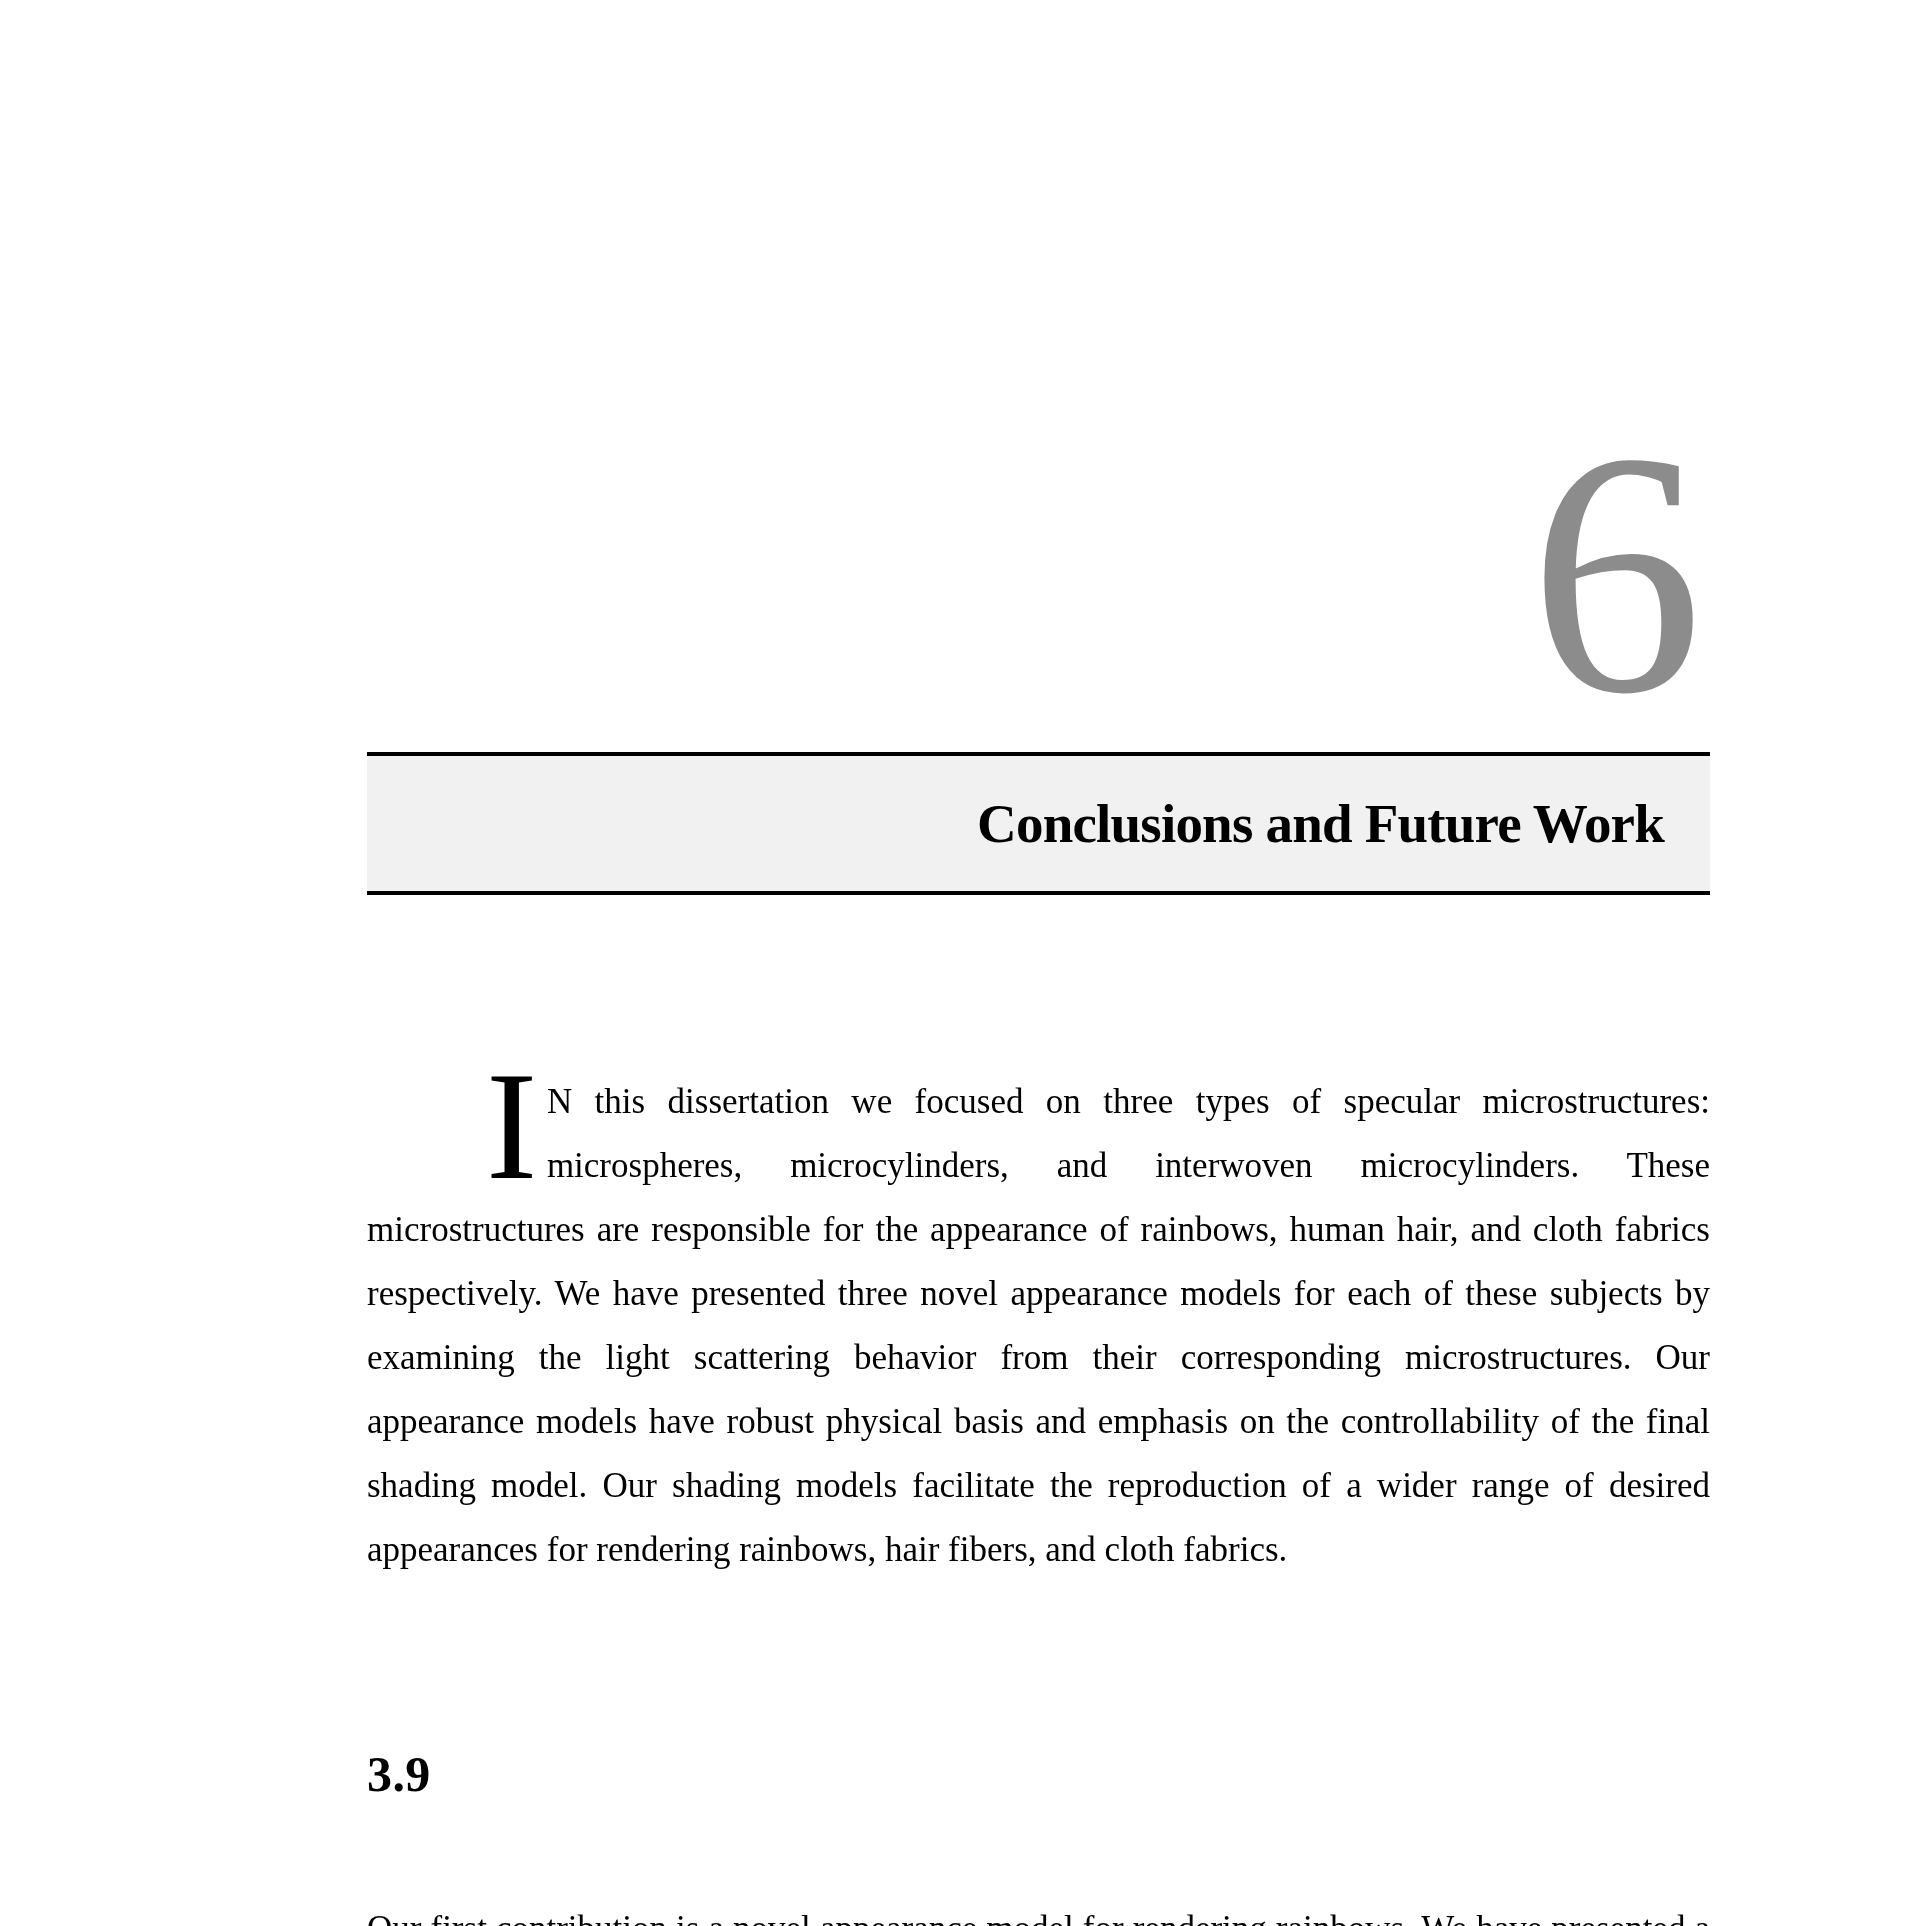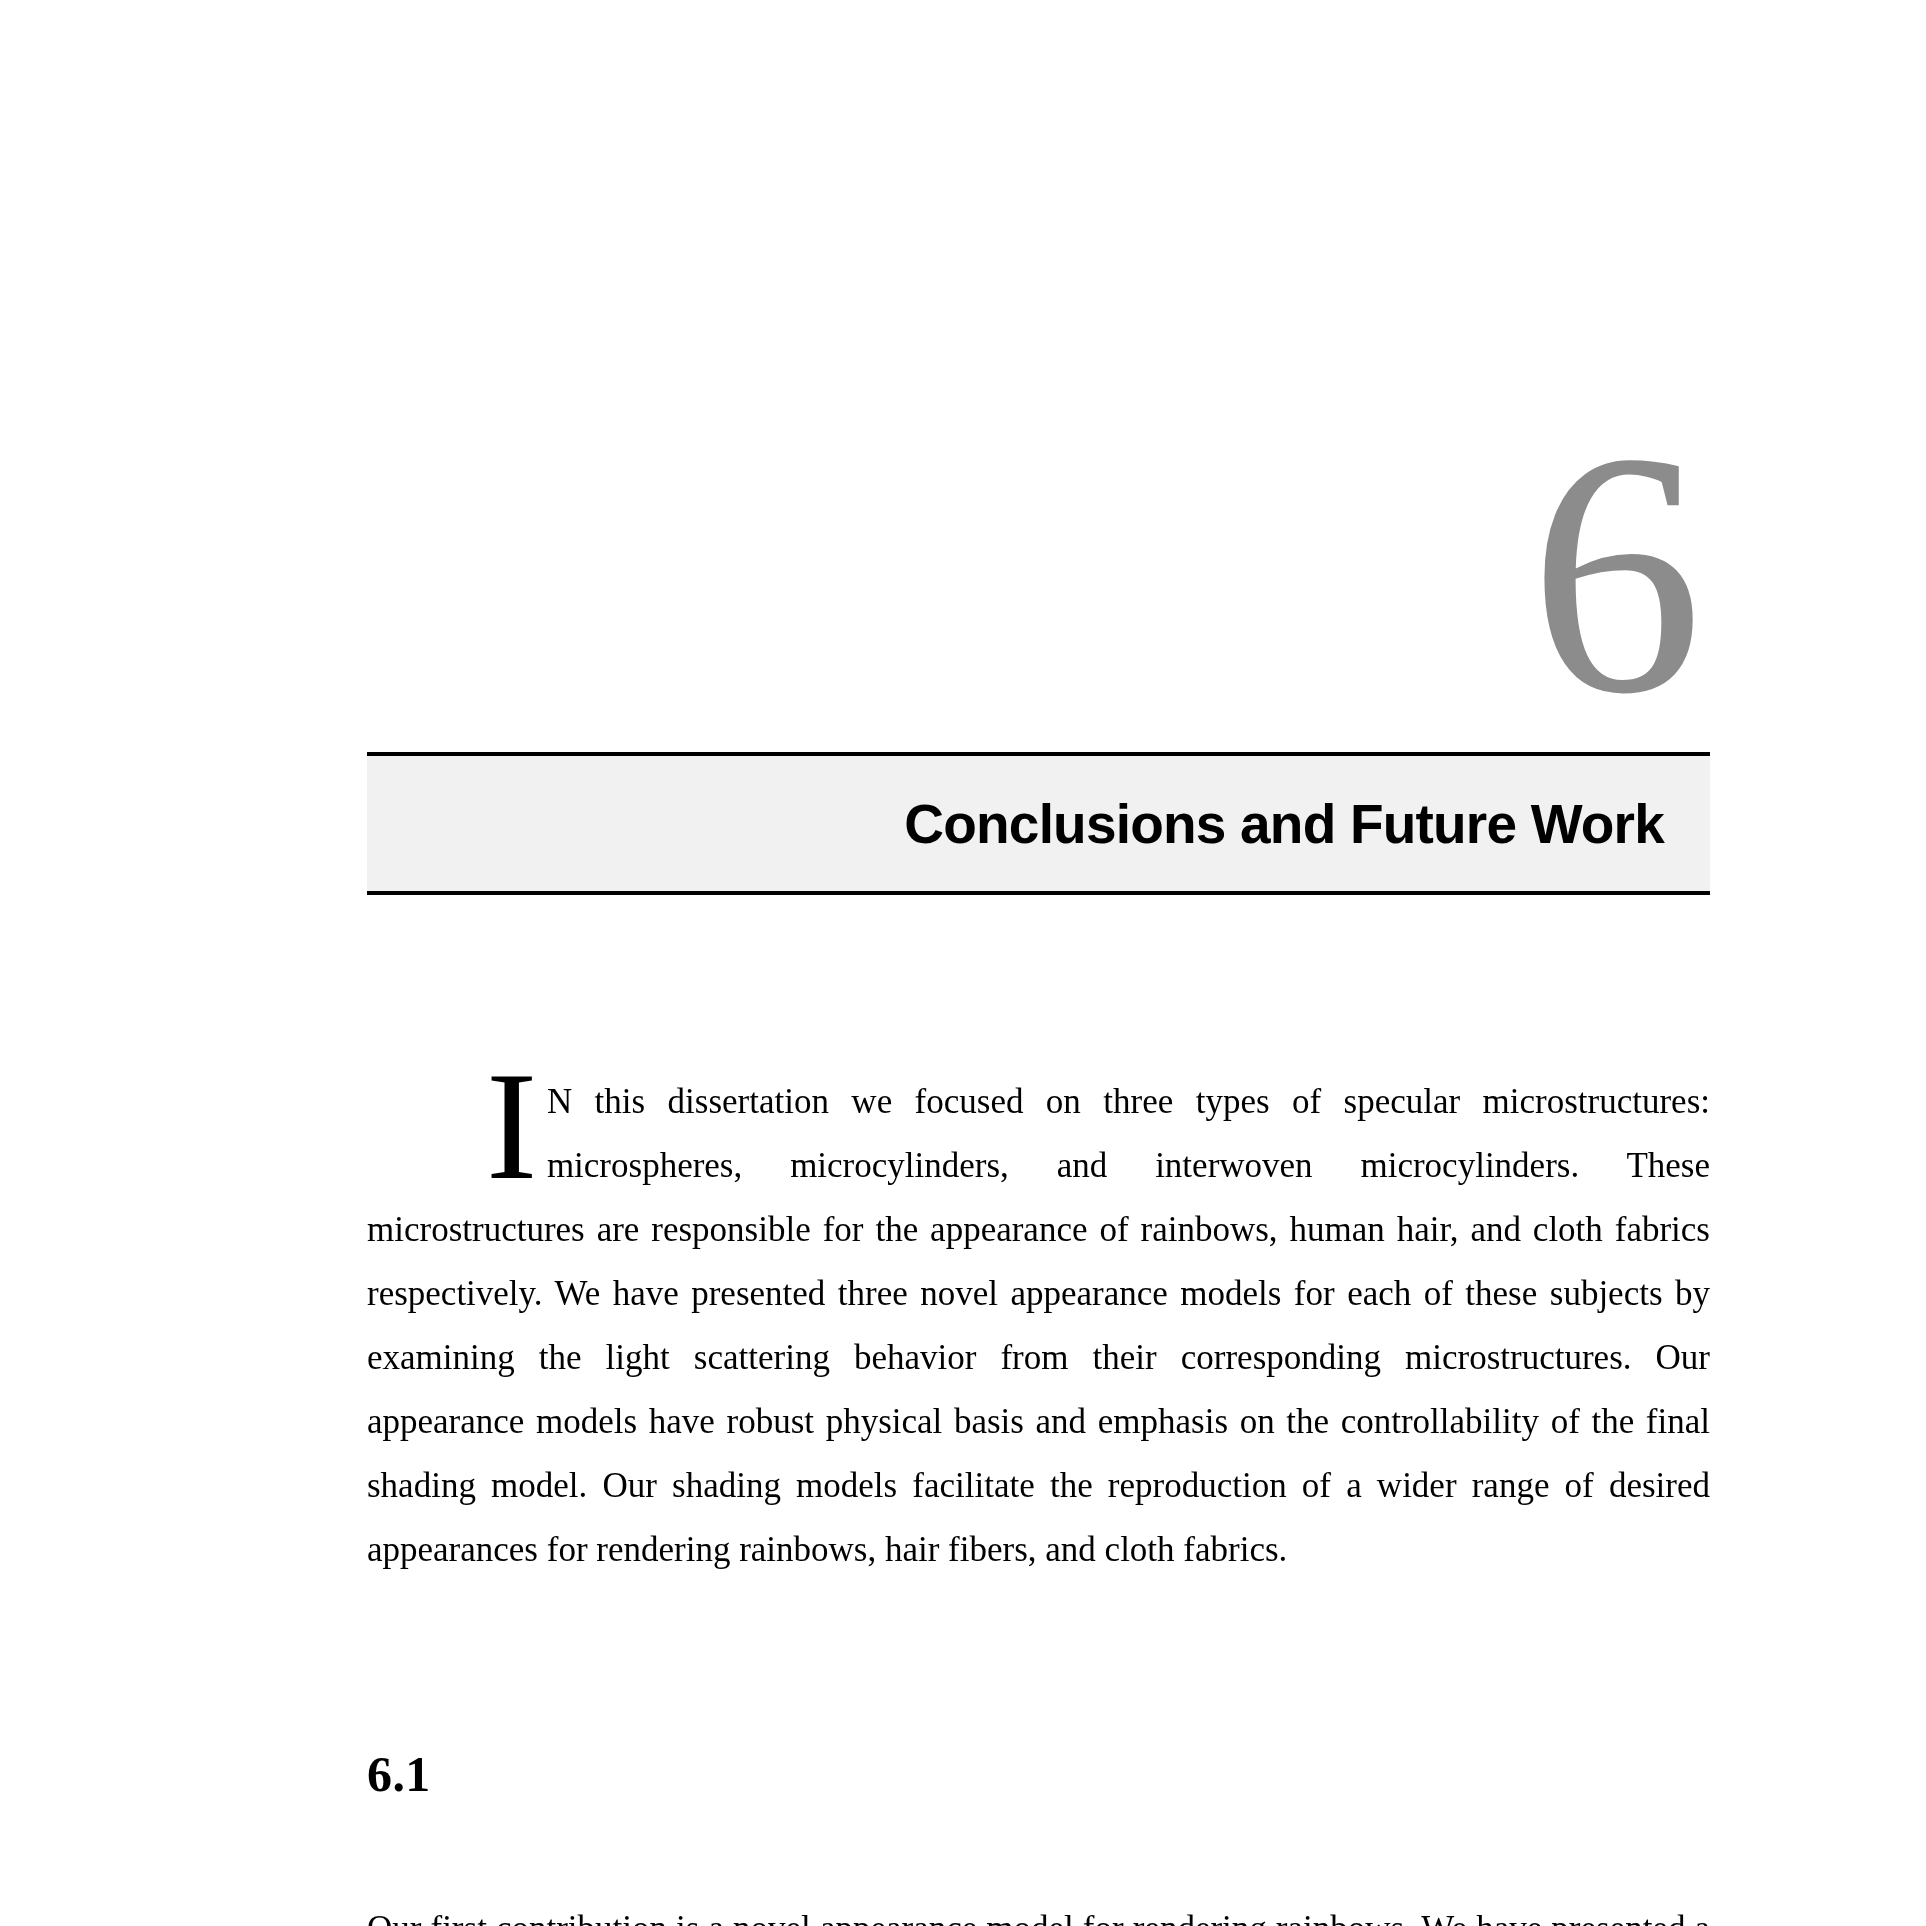--- a/index.html
+++ b/index.html
@@ -43,21 +43,21 @@
     width: 1343px;
     height: 135px;
     background: #f1f1f1;
     display: flex;
     align-items: center;
     justify-content: flex-end;
     box-sizing: border-box;
     padding-right: 46px;
   }
   .chapter-title {
-    font-family: Liberation Sans, sans-serif;
+    font-family: Liberation Serif, serif;
     font-weight: bold;
     font-size: 55px;
     letter-spacing: -0.8px;
     white-space: nowrap;
   }
 
   
   .bodycopy {
     position: absolute;
     left: 367px;
@@ -104,19 +104,19 @@
 
   <div class="title-band">
     <span class="chapter-title">Conclusions and Future Work</span>
   </div>
 
   <div class="rule rule-bottom"></div>
 
   <p class="bodycopy intro"><span class="dropcap">I</span><span>N this dissertation we focused on three types of specular microstructures: microspheres, microcylinders, and interwoven microcylinders. These microstructures are responsible for the appearance of rainbows, human hair, and cloth fabrics respectively. We have presented three novel appearance models for each of these subjects by examining the light scattering behavior from their corresponding microstructures. Our appearance models have robust physical basis and emphasis on the controllability of the final shading model. Our shading models facilitate the reproduction of a wider range of desired appearances for rendering rainbows, hair fibers, and cloth fabrics.</span></p>
 
   <h2 class="section-heading">
-    <span class="sec-num">6.1</span>
+    <span class="sec-num">3.9</span>
   </h2>
 
   <p class="bodycopy section-para">Our first contribution is a novel appearance model for rendering rainbows. We have presented a novel ray tracing approach for simulating light interactions by particles with arbitrary shapes. We have validated our framework against Lorenz-Mie theory for the case of spherical water drops, and shown that our model can predict the light scattering behavior of non-spherical large water drops. By considering the</p>
 
 </div>
 
 
 </body></html>

